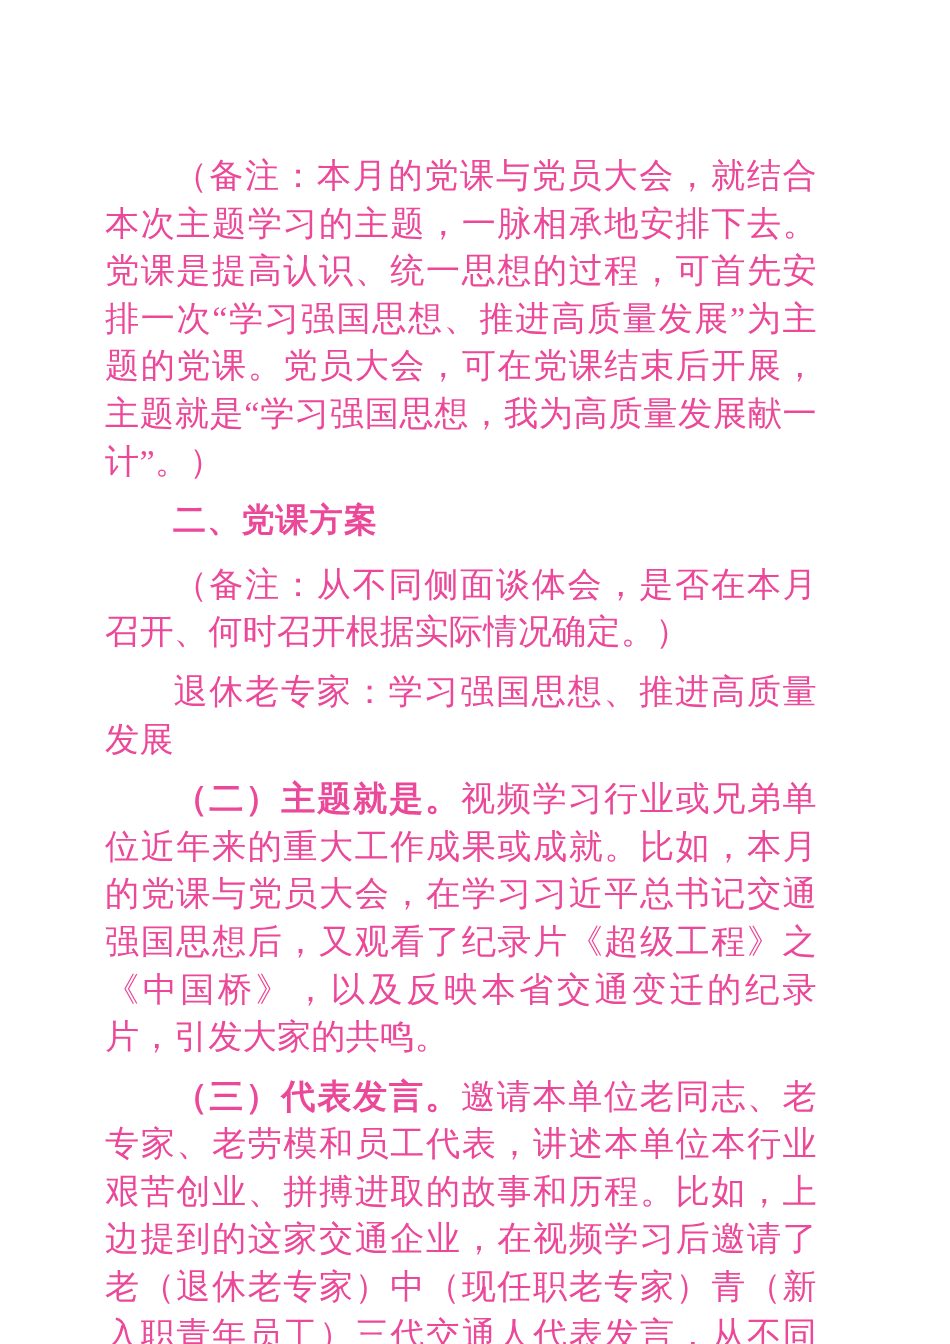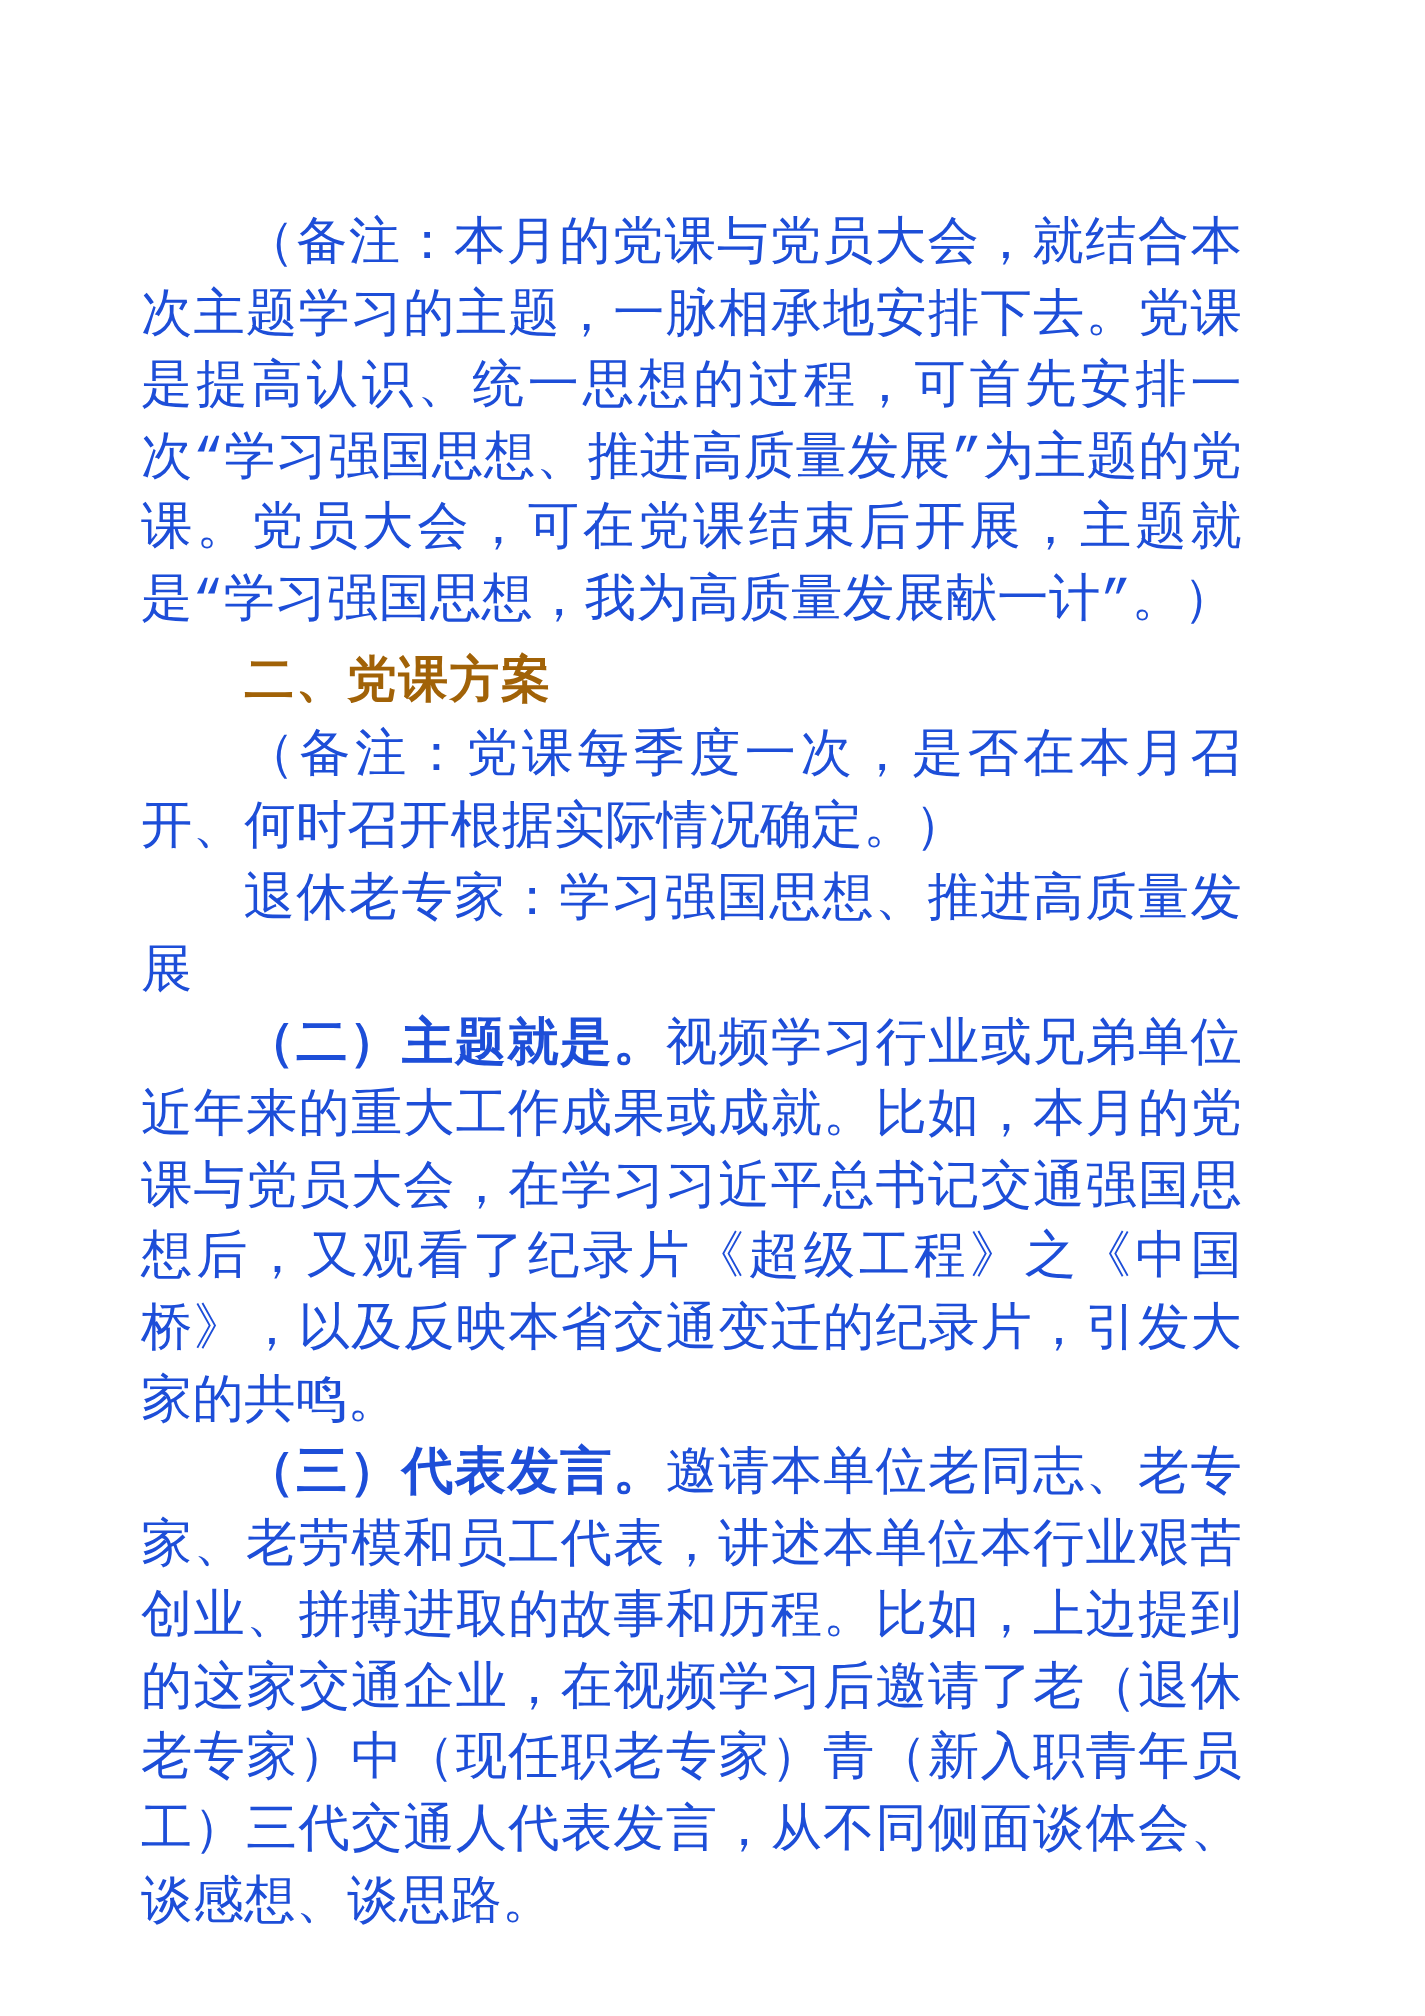--- a/index.html
+++ b/index.html
@@ -26,64 +26,64 @@
 
   .doc-body {
     position: absolute;
     left: 93px;
     top: 140px;
     width: 736px;
   }
 
   
   .para {
-    font-family: Liberation Mono, monospace;
+    font-family: Liberation Serif, serif;
     font-size: 34.2px;
     line-height: 47.6px;
     letter-spacing: 0.2px;
     text-align: justify;
     text-justify: inter-character;
     text-indent: 68.4px;
-    margin: 1px;
+    margin: 12px;
     padding: 0;
-    color: #1d4ed8;
+    color: #ec4899;
     word-break: break-all;
     font-weight: 400;
   }
 
   
   .heading-1 {
-    font-family: Liberation Serif, serif;
+    font-family: Liberation Mono, monospace;
     font-size: 33px;
     line-height: 47.6px;
     font-weight: 700;
     letter-spacing: 1.2px;
     text-indent: 66px;
-    margin: 4px;
+    margin: 14px;
     padding: 0;
-    color: #a16207;
+    color: #ec4899;
   }
 
   
   .run-bold {
     font-weight: 700;
     letter-spacing: 0.4px;
   }
 </style>
 </head>
 <body>
 
 <div class="page">
   <div class="doc-body">
 
     <p class="para">（备注：本月的党课与党员大会，就结合本次主题学习的主题，一脉相承地安排下去。党课是提高认识、统一思想的过程，可首先安排一次“学习强国思想、推进高质量发展”为主题的党课。党员大会，可在党课结束后开展，主题就是“学习强国思想，我为高质量发展献一计”。）</p>
 
     <h2 class="heading-1">二、党课方案</h2>
 
-    <p class="para">（备注：党课每季度一次，是否在本月召开、何时召开根据实际情况确定。）</p>
+    <p class="para">（备注：从不同侧面谈体会，是否在本月召开、何时召开根据实际情况确定。）</p>
 
     <p class="para">退休老专家：学习强国思想、推进高质量发展</p>
 
 
     <p class="para"><span class="run-bold">（二）主题就是。</span><span>视频学习行业或兄弟单位近年来的重大工作成果或成就。比如，本月的党课与党员大会，在学习习近平总书记交通强国思想后，又观看了纪录片《超级工程》之《中国桥》，以及反映本省交通变迁的纪录片，引发大家的共鸣。</span></p>
 
     <p class="para"><span class="run-bold">（三）代表发言。</span><span>邀请本单位老同志、老专家、老劳模和员工代表，讲述本单位本行业艰苦创业、拼搏进取的故事和历程。比如，上边提到的这家交通企业，在视频学习后邀请了老（退休老专家）中（现任职老专家）青（新入职青年员工）三代交通人代表发言，从不同侧面谈体会、谈感想、谈思路。</span></p>
 
   </div>
 </div>

